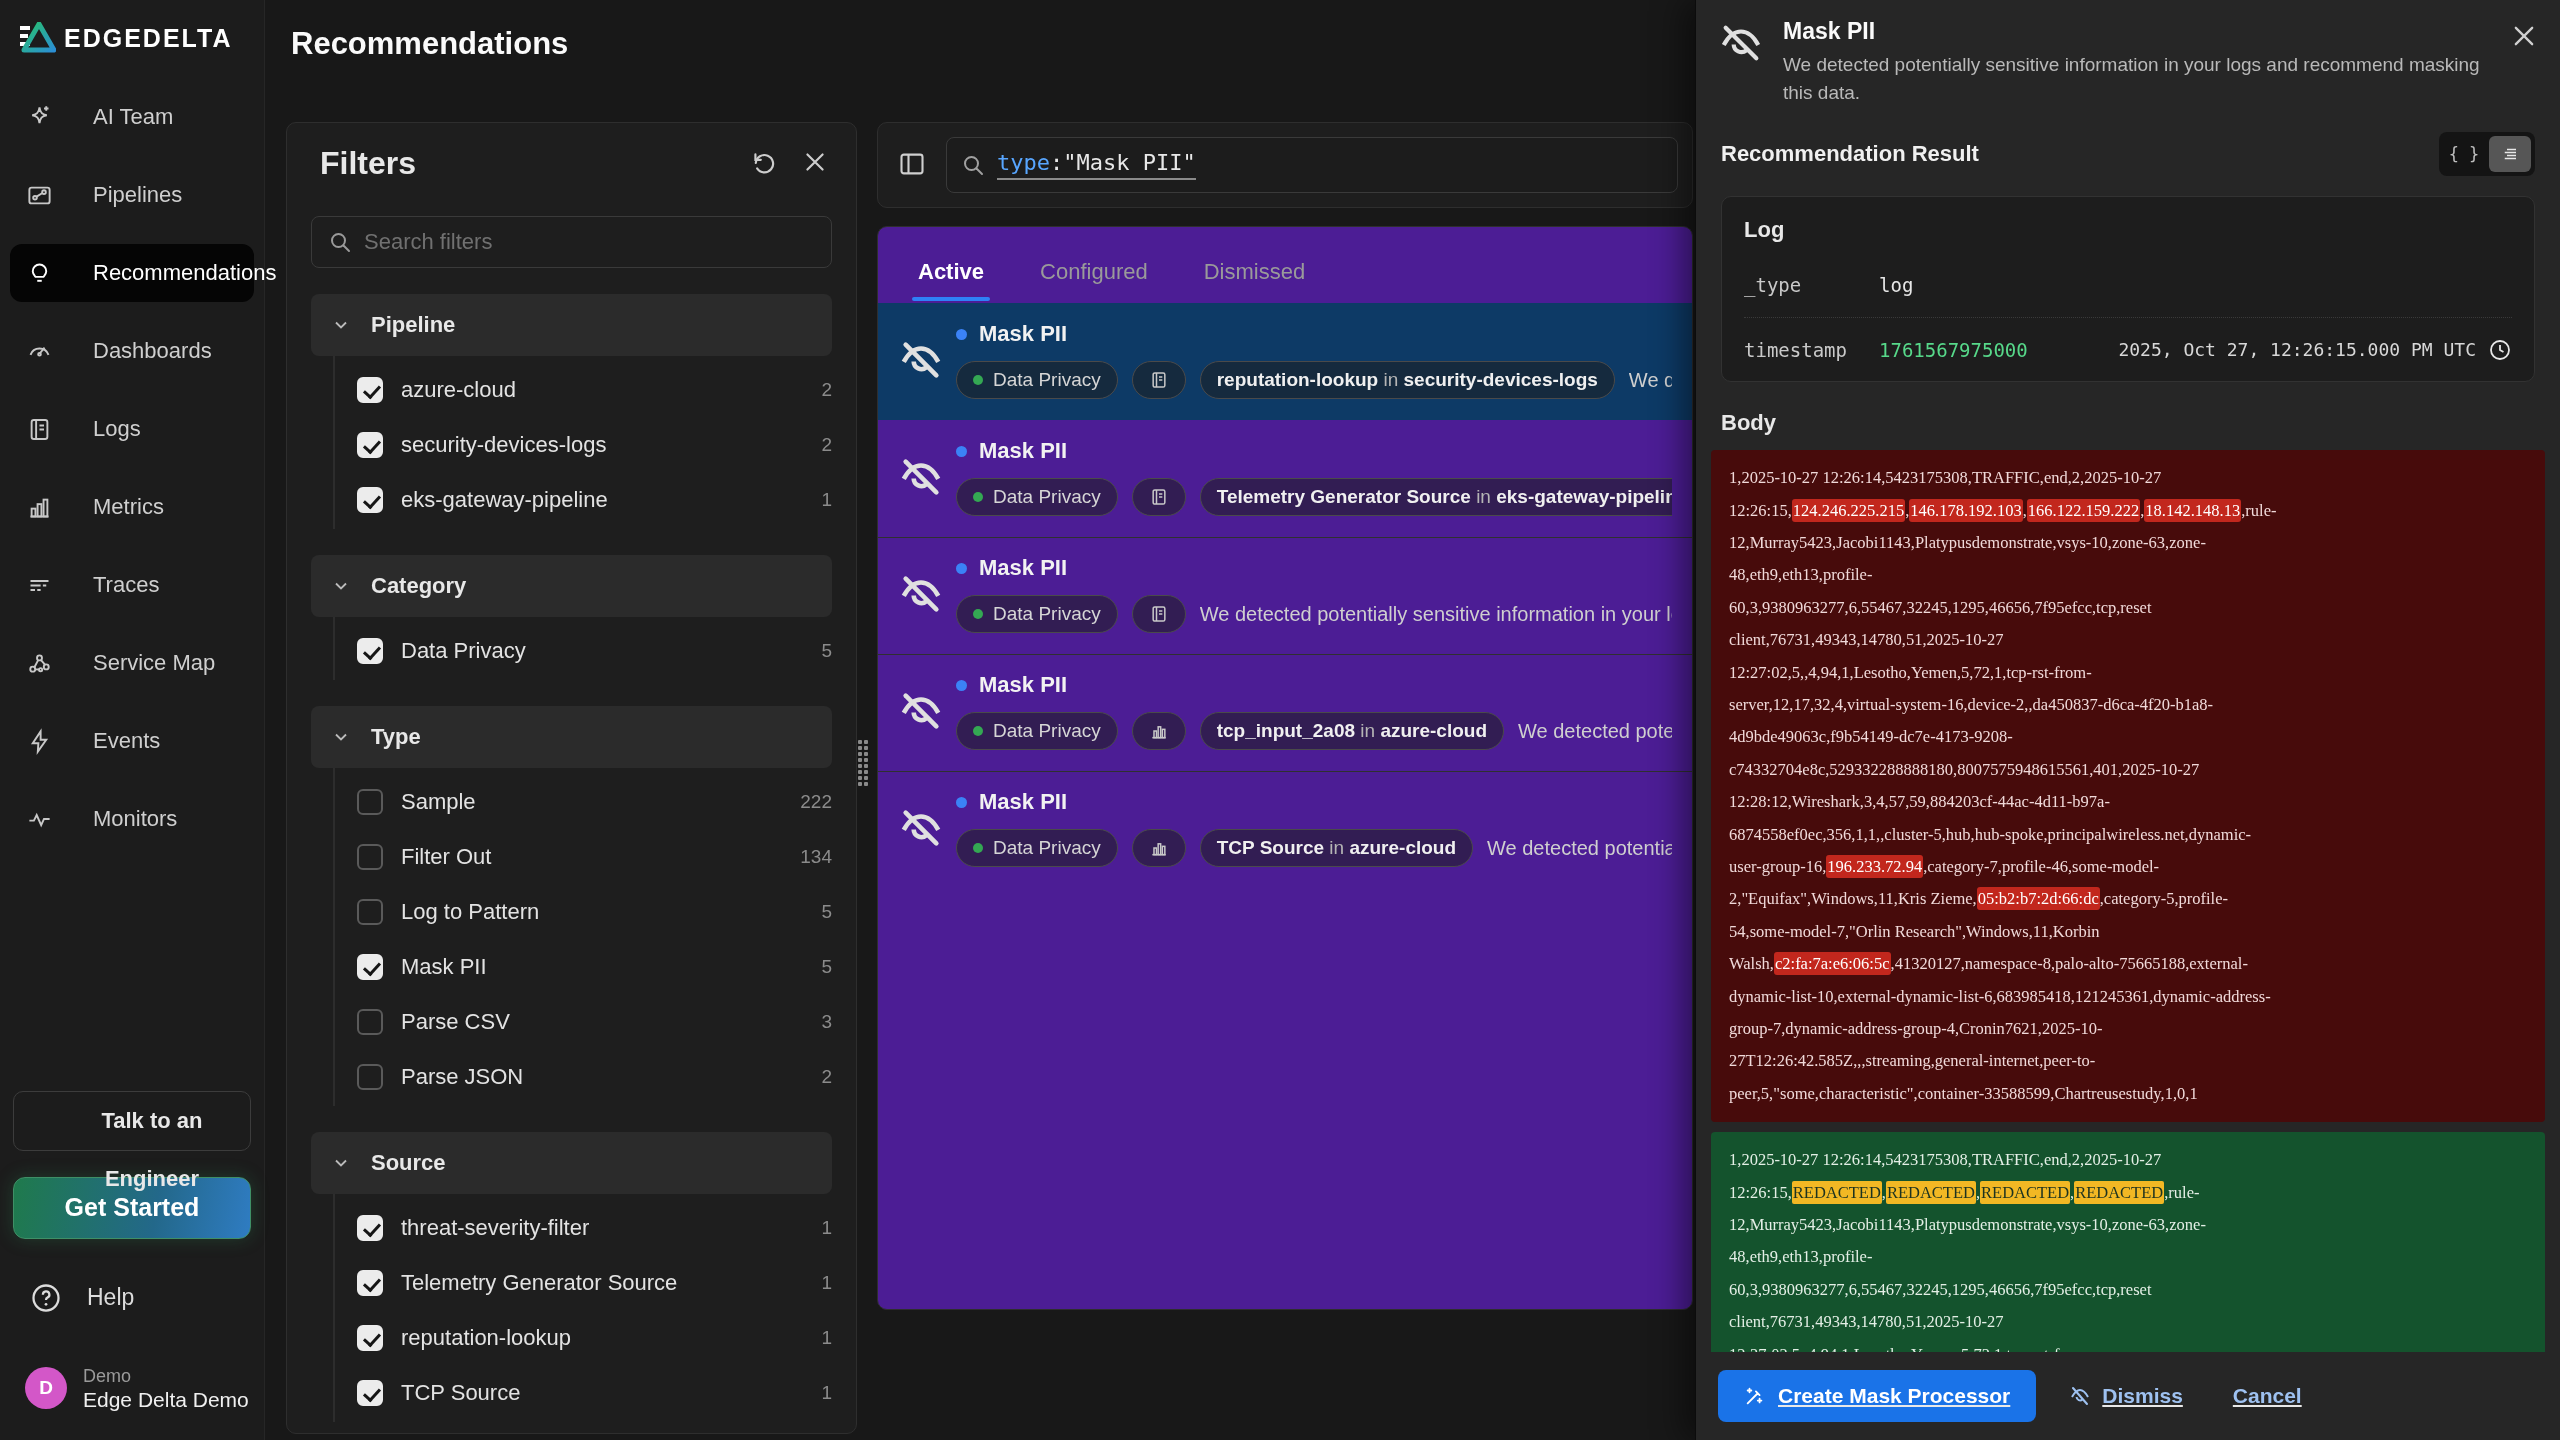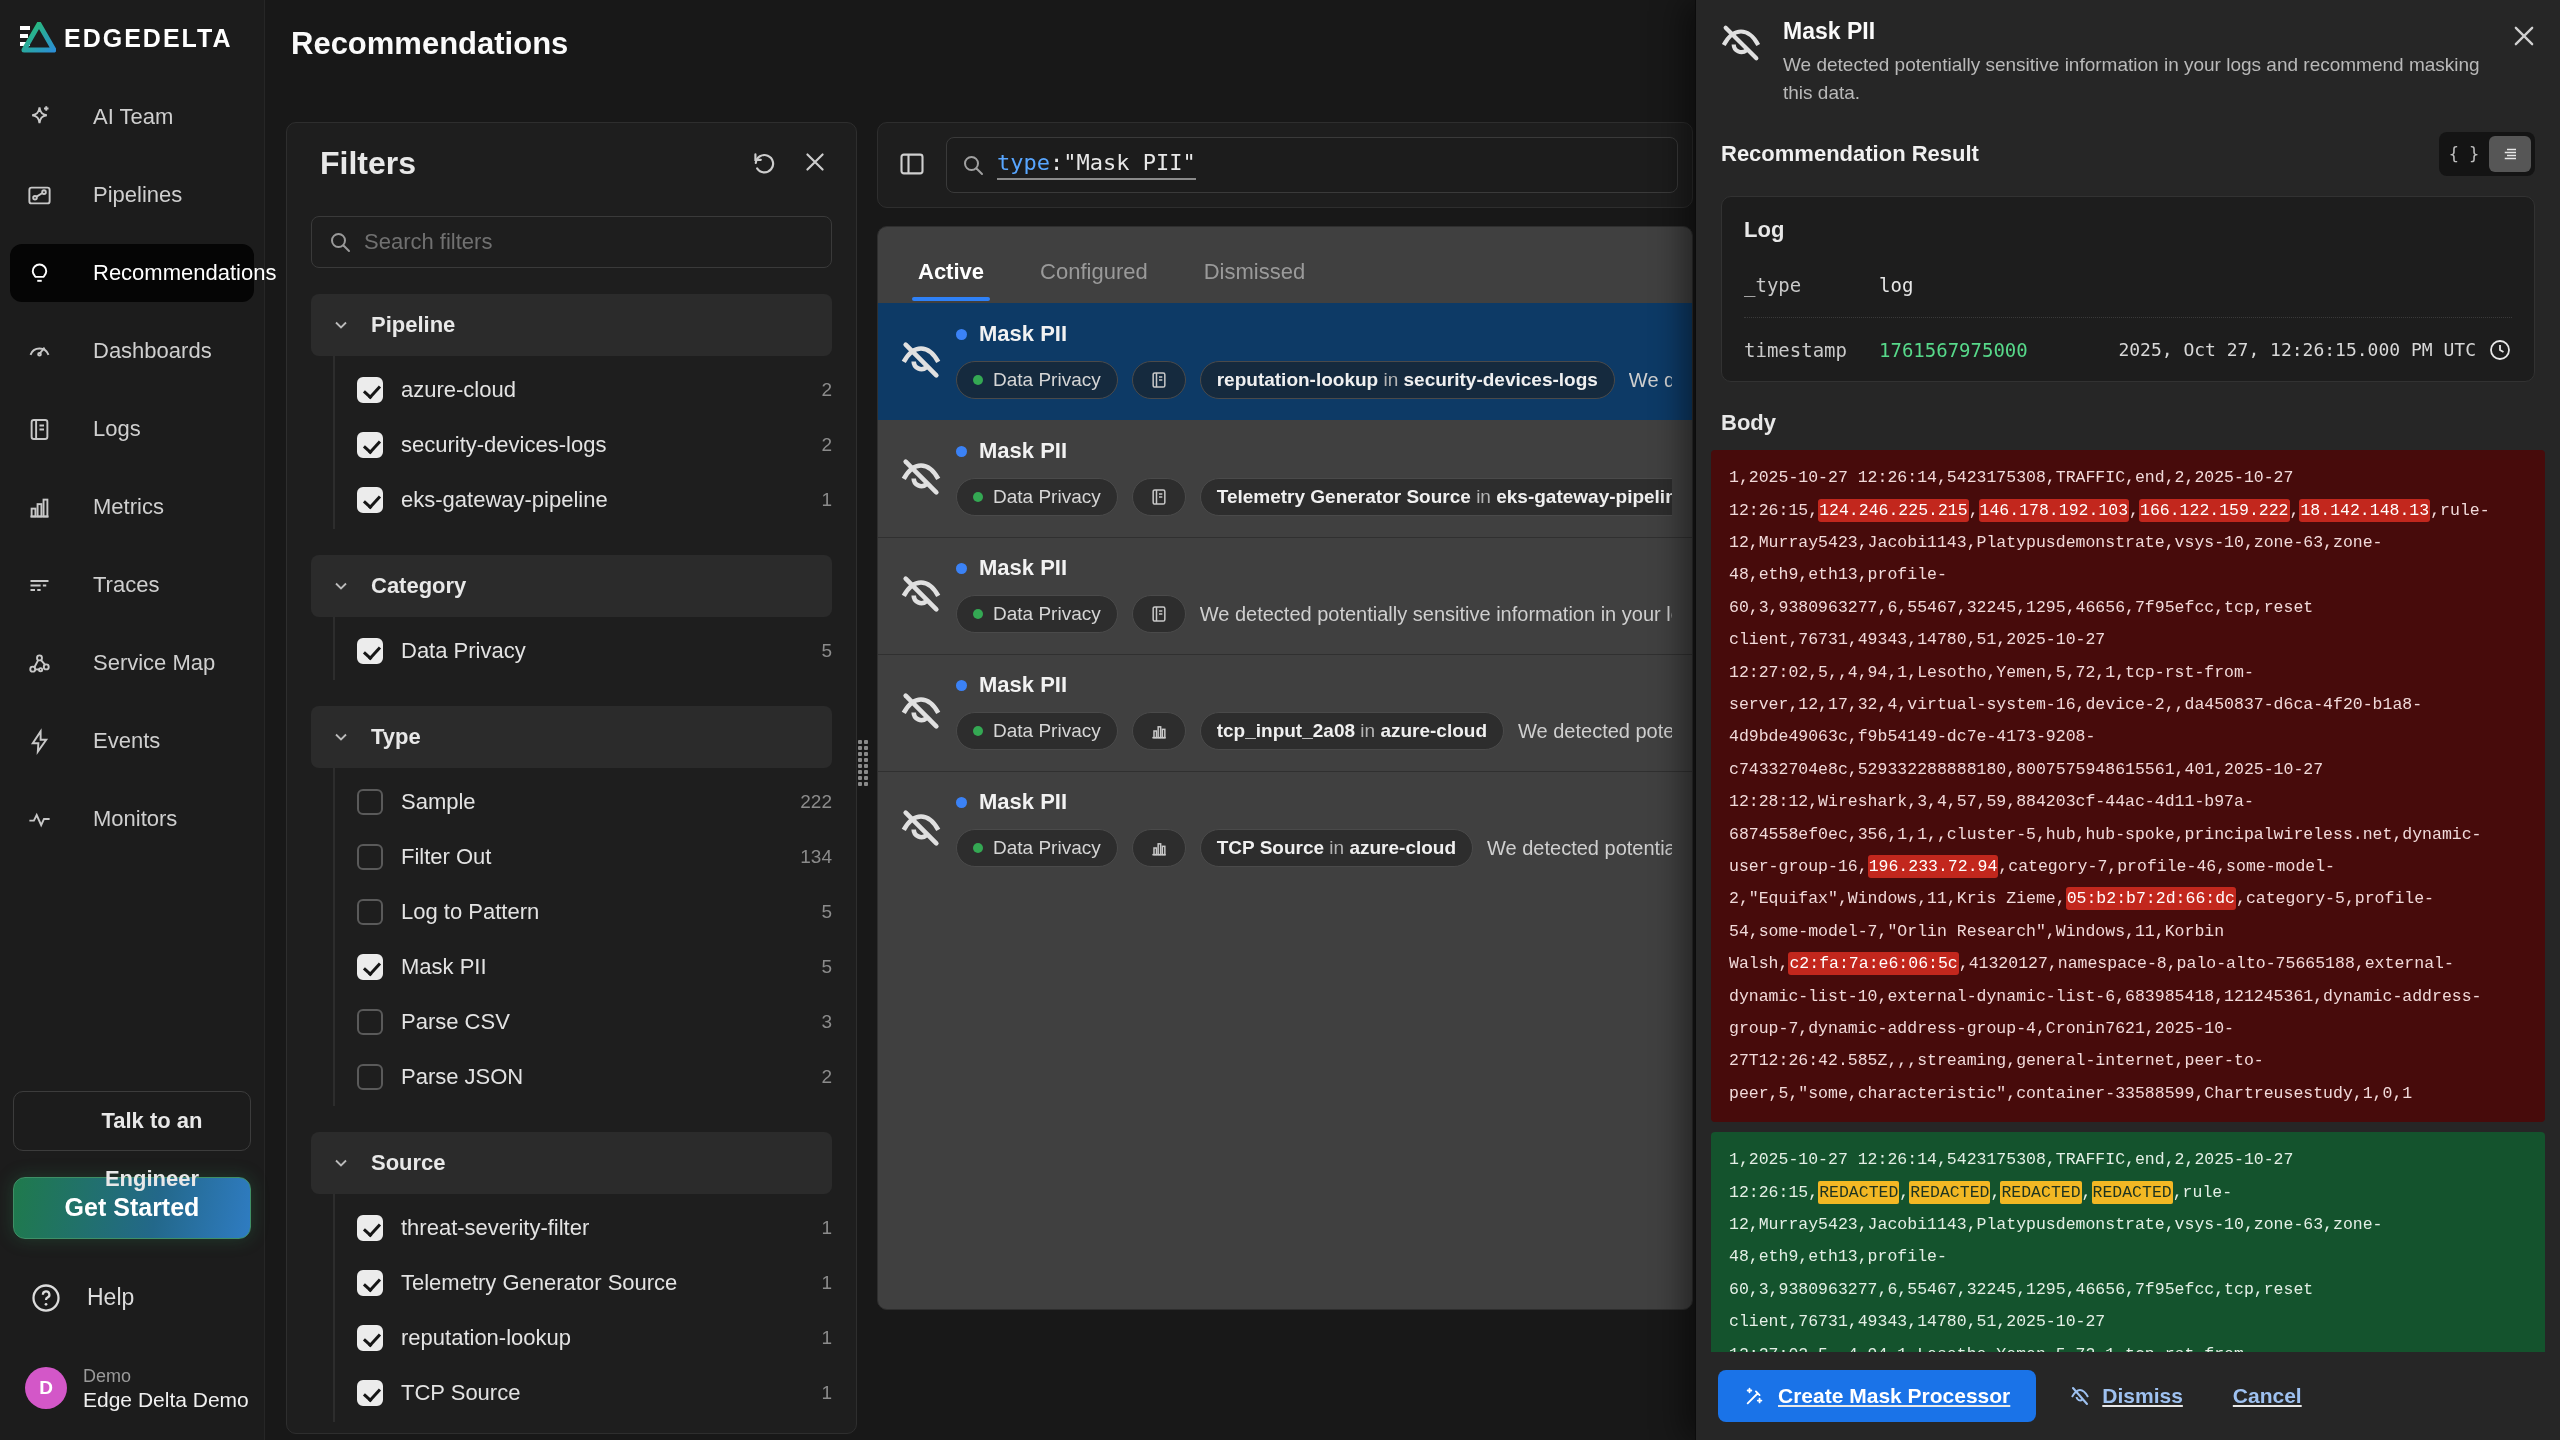--- a/index.html
+++ b/index.html
@@ -51,21 +51,21 @@
   
   .search-panel { position:absolute; left:877px; top:122px; width:816px; height:86px; background:#1e1e1e; border:1px solid #2e2e2e; border-radius:10px; display:flex; align-items:center; padding:0 14px; gap:14px; }
   .panel-toggle { background:none; border:none; cursor:pointer; padding:6px; }
   .panel-toggle svg { width:28px; height:28px; stroke:#cfcfcf; fill:none; stroke-width:1.8; }
   .main-search { flex:1; height:56px; border:1px solid #3a3a3a; border-radius:8px; display:flex; align-items:center; gap:12px; padding:0 14px; background:#1c1c1c; }
   .main-search svg { width:24px; height:24px; stroke:#a0a0a0; fill:none; stroke-width:2; }
   .query { font-family:"DejaVu Sans Mono", monospace; font-size:22px; border-bottom:2px solid #8a8a8a; padding-bottom:3px; white-space:pre; }
   .query .q-field { color:#58a6ff; }
   .query .q-val { color:#e8e8e8; }
 
-  .list-panel { position:absolute; left:877px; top:226px; width:816px; height:1084px; background:#404040; border:1px solid #2e2e2e; border-radius:10px; overflow:hidden; }
+  .list-panel { position:absolute; left:877px; top:226px; width:816px; height:1084px; background:#4c1d95; border:1px solid #2e2e2e; border-radius:10px; overflow:hidden; }
   .tabs { display:flex; gap:56px; padding:32px 0 0 40px; }
   .tab { font-size:22px; color:#9a9a9a; padding-bottom:16px; position:relative; cursor:pointer; }
   .tab.active { color:#fff; font-weight:600; }
   .tab.active::after { content:""; position:absolute; left:-6px; right:-6px; bottom:0; height:4px; background:#2f81f7; border-radius:2px; }
   .cards { margin-top:2px; }
   .card { position:relative; height:117px; padding:18px 20px 0 78px; cursor:pointer; }
   .card.selected { background:#0d3a66; }
   .card + .card::before { content:""; position:absolute; left:0; right:0; top:0; height:1px; background:#303030; }
   .card.selected::before, .card.selected + .card::before { background:transparent; }
   .card .eye { position:absolute; left:20px; top:34px; width:46px; height:46px; stroke:#e0e0e0; fill:none; stroke-width:2.4; }
@@ -98,21 +98,21 @@
   .log-heading { font-size:22px; font-weight:700; margin-bottom:10px; }
   .log-row { display:flex; align-items:center; min-height:64px; border-top:1px dotted #3a3a3a; font-family:"DejaVu Sans Mono", monospace; font-size:19px; }
   .log-row:first-of-type { border-top:none; }
   .log-key { width:135px; color:#c9c9c9; flex:0 0 auto; }
   .log-val { color:#e6e6e6; }
   .log-val.green { color:#57d98a; }
   .log-right { margin-left:auto; display:flex; align-items:center; gap:12px; color:#d8d8d8; font-size:18px; }
   .log-right svg { width:24px; height:24px; stroke:#e8e8e8; stroke-width:1.8; fill:none; }
 
   .body-heading { margin:28px 25px 14px; font-size:22px; font-weight:700; }
-  .code-block { margin:0 15px; border-radius:4px; padding:12px 18px; font-family:Liberation Mono, monospace; font-size:16.5px; line-height:32.4px; }
+  .code-block { margin:0 15px; border-radius:4px; padding:12px 18px; font-family:Liberation Serif, serif; font-size:16.5px; line-height:32.4px; }
   .code-block .ln { white-space:pre; overflow:hidden; }
   .code-red { background:#470b0b; color:#f1dada; }
   .code-red .hl { background:#c2271d; color:#fff; border-radius:3px; padding:2px 1px; }
   .code-green { background:#14532d; color:#e4efe6; margin-top:10px; height:301px; overflow:hidden; }
   .code-green .hl { background:#f2b824; color:#1d3320; border-radius:2px; padding:2px 1px; }
 
   .rp-footer { position:absolute; left:0; right:0; bottom:0; height:88px; background:#262626; display:flex; align-items:center; padding:0 22px; gap:14px;text-decoration:underline; }
   .btn-primary { height:52px; padding:0 26px; border:none; border-radius:8px; background:#1a73e8; color:#fff; font-size:21px; font-weight:700; display:flex; align-items:center; gap:12px; cursor:pointer; font-family:inherit; }
   .btn-primary svg { width:22px; height:22px; stroke:#fff; stroke-width:2; fill:none; }
   .btn-ghost { height:52px; padding:0 18px; border:none; background:transparent; color:#9ec1f0; font-size:21px; font-weight:600; display:flex; align-items:center; gap:10px; cursor:pointer; font-family:inherit; }

